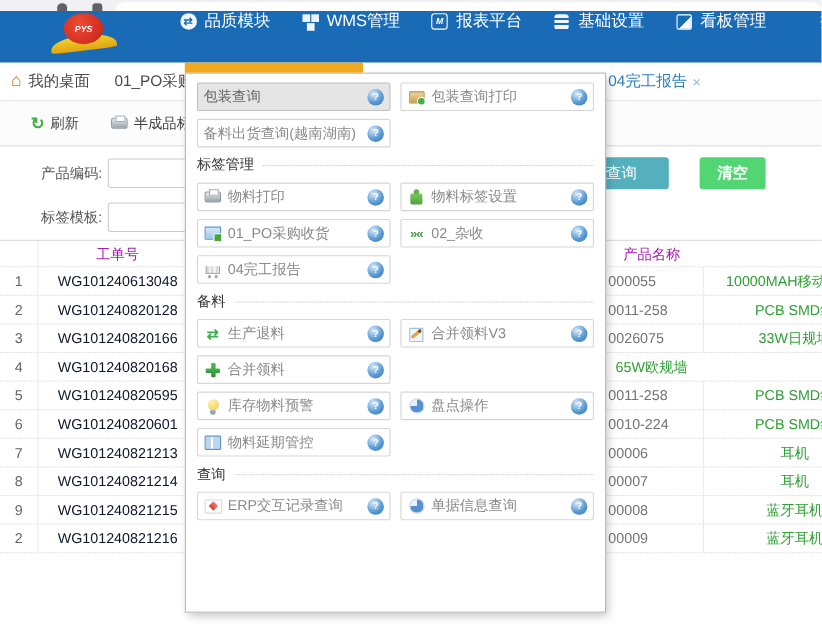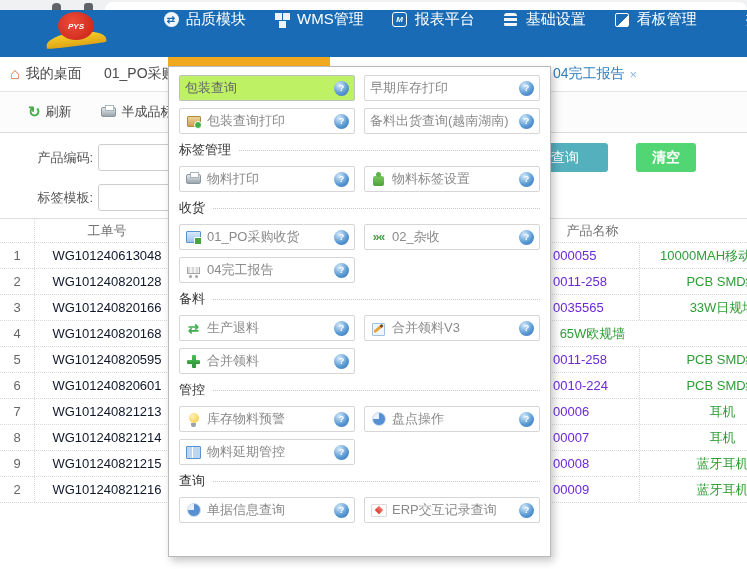--- a/index.html
+++ b/index.html
@@ -53,33 +53,33 @@
   .btn-clear { left:636px; width:60px; background:#52d573;font-weight:bold; }
 
   
   .table { position:absolute; left:0; top:218px; width:805px; z-index:1; border-top:1px solid #ddd; font-size:13px; }
   .trow { display:grid; grid-template-columns:35px 145px 365px 95px 165px; align-items:center; height:26px; border-bottom:1px dotted #d9d9d9; }
   .trow.thead { height:24px; color:#555; }
   .tc { height:100%; display:flex; align-items:center; overflow:hidden; white-space:nowrap; }
   .c-no { justify-content:center; color:#666; border-right:1px dotted #d9d9d9; }
   .c-order { justify-content:center; color:#0f172a; border-right:1px dotted #d9d9d9; }
   .c-mid { border-right:1px dotted #d9d9d9; }
-  .c-code { padding-left:8px; color:#6d28d9; border-right:1px dotted #d9d9d9; }
+  .c-code { padding-left:8px; color:#737373; border-right:1px dotted #d9d9d9; }
   .c-name { justify-content:center; color:#2f9e35; }
-  .thead .tc { color:#737373;text-align:right; }
+  .thead .tc { color:#a21caf;text-align:right; }
   .thead .c-order, .thead .c-name { justify-content:center; }
 
   
   .menu-underline { position:absolute; left:168px; top:57px; width:162px; height:9px; background:#f0a81f; z-index:21; }
   .menu-panel { position:absolute; left:168px; top:66px; width:383px; height:491px; background:#fff; border:1px solid #b9b9b9; box-shadow:3px 4px 8px rgba(0,0,0,.22); z-index:20; padding:8px 10px; }
   .sec-title { display:flex; align-items:center; font-size:13px; color:#333; margin:4px 0 7px; }
   .sec-title .dotline { flex:1; border-top:1px dotted #c9c9c9; margin-left:8px; }
   .sec-items { display:grid; grid-template-columns:176px 176px; column-gap:9px; row-gap:7px; margin-bottom:7px; }
   .menu-item { display:flex; align-items:center; height:26px; border:1px solid #d6d6d6; border-radius:2px; background:#fff; color:#8a8a8a; font-size:13px; padding:0 5px; cursor:pointer; white-space:nowrap; overflow:hidden; }
-  .menu-item.selected { background:#bef264; border-color:#c0c0c0; color:#666;gap:19px; }
+  .menu-item.selected { background:#e5e5e5; border-color:#c0c0c0; color:#666;gap:19px; }
   .menu-item .label { overflow:hidden; text-overflow:clip; }
   .help { flex:0 0 auto; width:15px; height:15px; border-radius:50%; margin-left:auto; background:radial-gradient(circle at 35% 28%, #d5e9fa, #5b9bd5 55%, #2f6eb4); color:#fff; font-size:9px; font-weight:bold; display:flex; align-items:center; justify-content:center; }
   .help::before { content:"?"; }
 
   
   .ic { width:17px; height:15px; display:inline-flex; align-items:center; justify-content:center; margin-right:5px; position:relative; flex:0 0 auto; }
   .ic-box::before { content:""; width:12px; height:9px; background:linear-gradient(#ecd29a,#cfa24d); border:1px solid #b08c3e; border-radius:1px; }
   .ic-box::after { content:""; position:absolute; right:0; bottom:0; width:6px; height:6px; border-radius:50%; background:#3faf46; border:1px solid #fff; }
   .ic-printer::before { content:""; width:13px; height:8px; background:linear-gradient(#e6eaed,#9aa4ab); border:1px solid #8d969c; border-radius:2px; }
   .ic-printer::after { content:""; position:absolute; top:0; left:5px; width:7px; height:4px; background:#fff; border:1px solid #aab4bb; }
@@ -202,21 +202,21 @@
         <div class="tc c-no">2</div>
         <div class="tc c-order">WG101240820128</div>
         <div class="tc c-mid"></div>
         <div class="tc c-code">0011-258</div>
         <div class="tc c-name">PCB SMD组</div>
       </div>
       <div class="trow">
         <div class="tc c-no">3</div>
         <div class="tc c-order">WG101240820166</div>
         <div class="tc c-mid"></div>
-        <div class="tc c-code">0035565</div>
+        <div class="tc c-code">0026075</div>
         <div class="tc c-name">33W日规墙</div>
       </div>
       <div class="trow">
         <div class="tc c-no">4</div>
         <div class="tc c-order">WG101240820168</div>
         <div class="tc c-mid"></div>
         <div class="tc c-name">65W欧规墙</div>
       </div>
       <div class="trow">
         <div class="tc c-no">5</div>
@@ -261,24 +261,20 @@
         <div class="tc c-name">蓝牙耳机</div>
       </div>
     </div>
 </div>
 
 <div class="menu-underline"></div>
 <div class="menu-panel" id="menuPanel">
     <div class="sec-items">
       <div class="menu-item selected">
         <span class="label">包装查询</span>
-        <span class="help"></span>
-      </div>
-      <div class="menu-item">
-        <span class="label">早期库存打印</span>
         <span class="help"></span>
       </div>
       <div class="menu-item">
         <span class="ic ic-box"></span>
         <span class="label">包装查询打印</span>
         <span class="help"></span>
       </div>
       <div class="menu-item">
         <span class="label">备料出货查询(越南湖南)</span>
         <span class="help"></span>
@@ -293,24 +289,20 @@
         <span class="ic ic-printer"></span>
         <span class="label">物料打印</span>
         <span class="help"></span>
       </div>
       <div class="menu-item">
         <span class="ic ic-puzzle"></span>
         <span class="label">物料标签设置</span>
         <span class="help"></span>
       </div>
     </div>
-    <div class="sec-title">
-      <span>收货</span>
-      <span class="dotline"></span>
-    </div>
     <div class="sec-items">
       <div class="menu-item">
         <span class="ic ic-monitor"></span>
         <span class="label">01_PO采购收货</span>
         <span class="help"></span>
       </div>
       <div class="menu-item">
         <span class="ic ic-collect"></span>
         <span class="label">02_杂收</span>
         <span class="help"></span>
@@ -335,24 +327,20 @@
         <span class="ic ic-pencil"></span>
         <span class="label">合并领料V3</span>
         <span class="help"></span>
       </div>
       <div class="menu-item">
         <span class="ic ic-plus"></span>
         <span class="label">合并领料</span>
         <span class="help"></span>
       </div>
     </div>
-    <div class="sec-title">
-      <span>管控</span>
-      <span class="dotline"></span>
-    </div>
     <div class="sec-items">
       <div class="menu-item">
         <span class="ic ic-bulb"></span>
         <span class="label">库存物料预警</span>
         <span class="help"></span>
       </div>
       <div class="menu-item">
         <span class="ic ic-pie"></span>
         <span class="label">盘点操作</span>
         <span class="help"></span>
@@ -362,23 +350,23 @@
         <span class="label">物料延期管控</span>
         <span class="help"></span>
       </div>
     </div>
     <div class="sec-title">
       <span>查询</span>
       <span class="dotline"></span>
     </div>
     <div class="sec-items">
       <div class="menu-item">
+        <span class="ic ic-gem"></span>
+        <span class="label">ERP交互记录查询</span>
+        <span class="help"></span>
+      </div>
+      <div class="menu-item">
         <span class="ic ic-pie"></span>
         <span class="label">单据信息查询</span>
         <span class="help"></span>
       </div>
-      <div class="menu-item">
-        <span class="ic ic-gem"></span>
-        <span class="label">ERP交互记录查询</span>
-        <span class="help"></span>
-      </div>
     </div>
   </div>
 
 </body></html>

